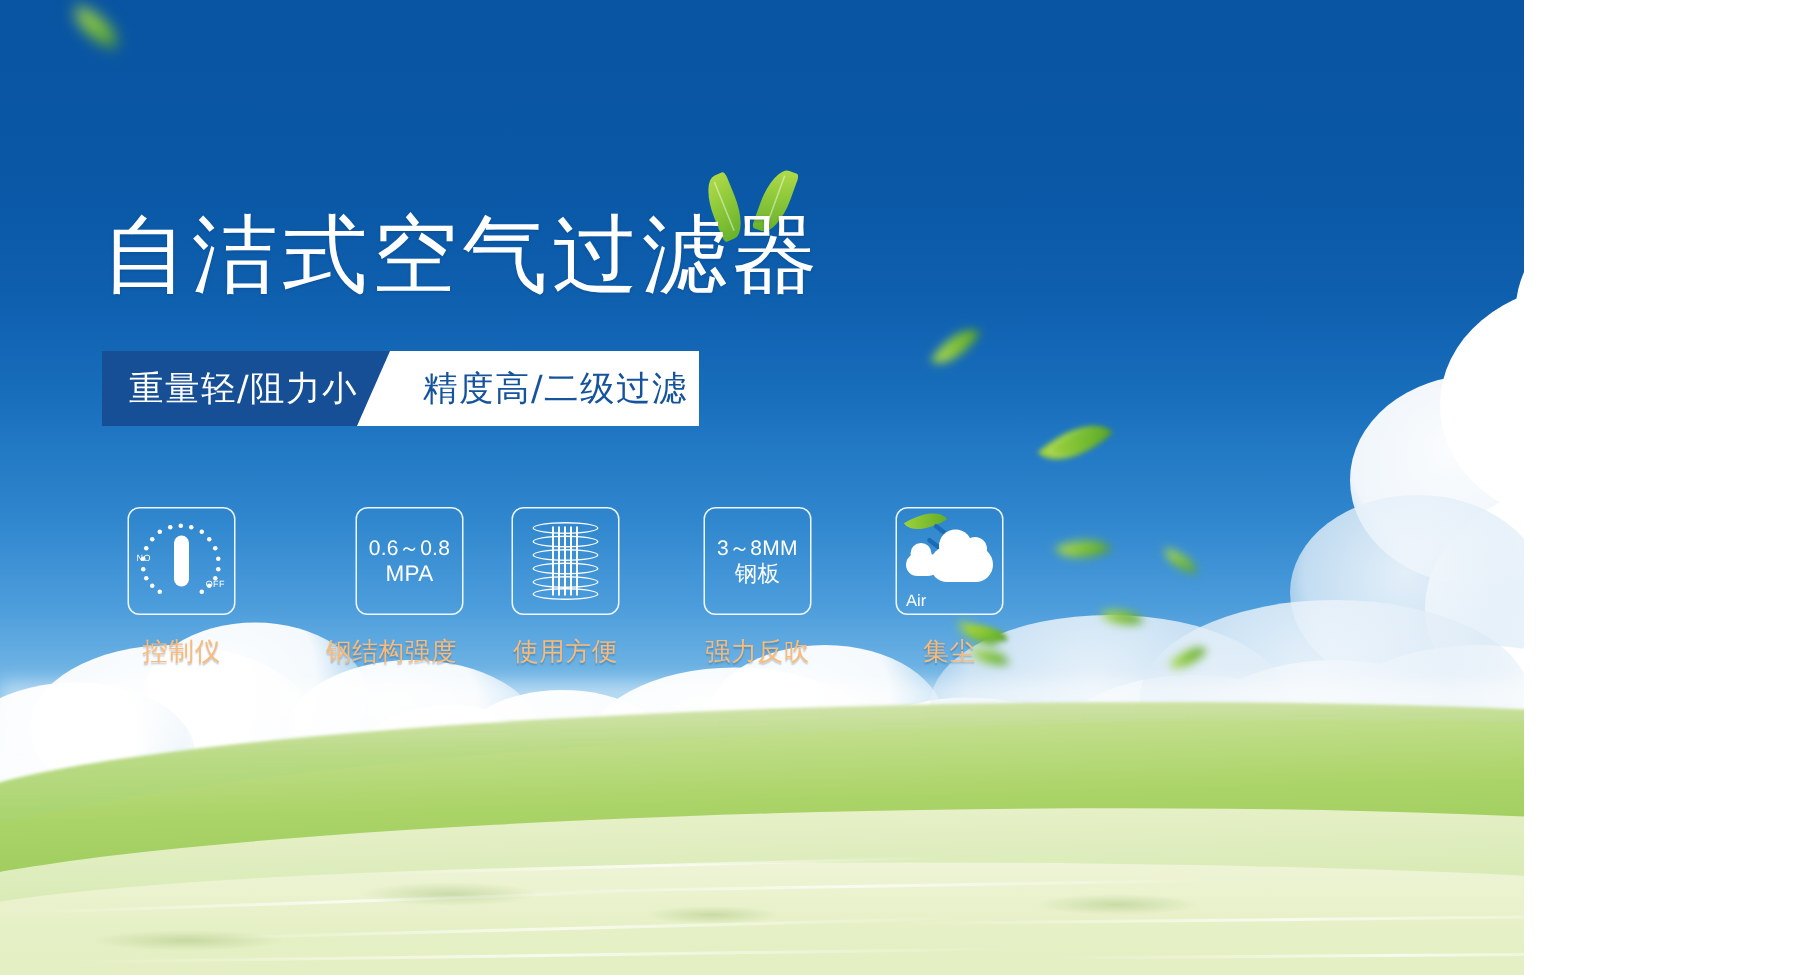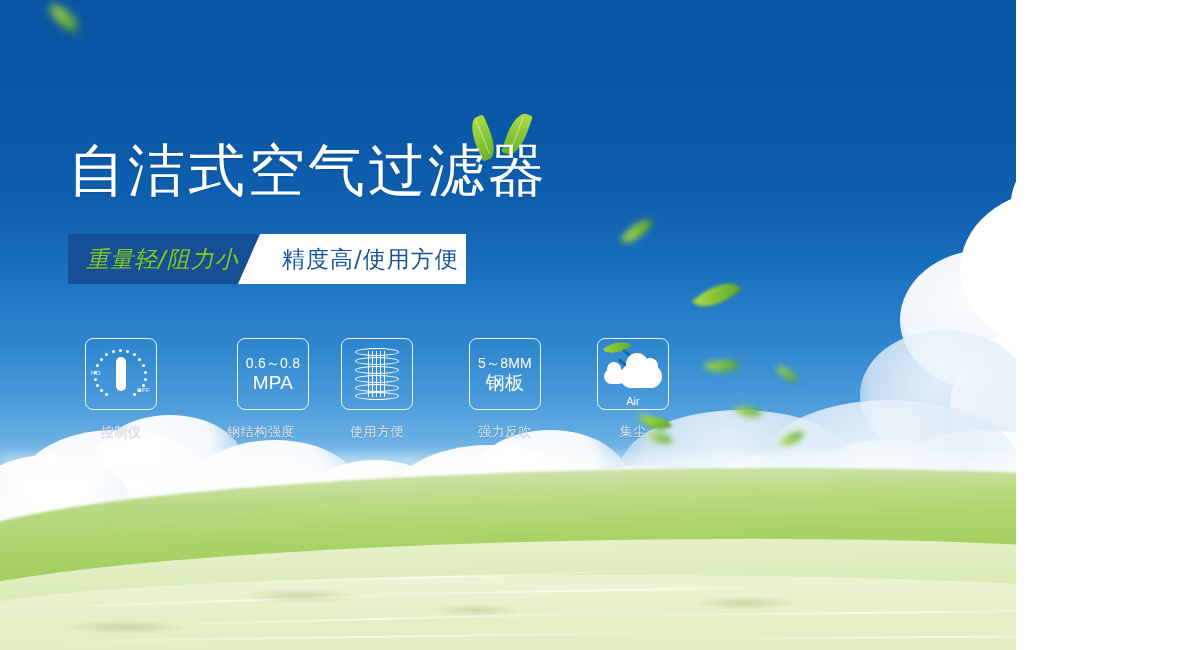--- a/index.html
+++ b/index.html
@@ -139,22 +139,22 @@
     position:absolute;left:0;top:0;width:250px;height:50px;
     background:#174f96;
   }
   .sub-right{
     position:absolute;left:170px;top:0;width:228px;height:50px;
     background:#ffffff;
     clip-path:polygon(22px 0, 228px 0, 228px 50px, 0px 50px);
   }
   .sub-left span{
     position:absolute;left:18px;top:50%;transform:translateY(-50%);
-    color:#84cc16;font-size:23px;letter-spacing:1px;font-weight:500;
-    font-family:"DejaVu Sans","Liberation Sans",sans-serif;white-space:nowrap;font-style:italic;
+    color:#ffffff;font-size:23px;letter-spacing:1px;font-weight:500;
+    font-family:"DejaVu Sans","Liberation Sans",sans-serif;white-space:nowrap;
   }
   .sub-right span{
     position:absolute;left:44px;top:50%;transform:translateY(-50%);
     color:#15539c;font-size:23px;letter-spacing:1px;font-weight:500;
     font-family:"DejaVu Sans","Liberation Sans",sans-serif;white-space:nowrap;
   }
 
   
   .features{position:absolute;left:85px;top:338px;}
   .feature{
@@ -164,23 +164,23 @@
     position:relative;width:72px;height:72px;box-sizing:border-box;
     border:1px solid rgba(255,255,255,.92);border-radius:8px;
     display:flex;align-items:center;justify-content:center;
     overflow:hidden;
   }
   .ftext{
     color:#ffffff;text-align:center;line-height:1.15;
     font-family:"Liberation Sans","DejaVu Sans",sans-serif;
     font-size:14px;letter-spacing:.2px;
   }
-  .ftext .l2{display:block;font-size:19px;margin-top:1px;}
+  .ftext .l2{display:block;font-size:15px;margin-top:1px;}
   .flabel{
-    margin-top:9px;text-align:center;color:#e5e5e5;font-size:13px;
+    margin-top:9px;text-align:center;color:#fdba74;font-size:17px;
     letter-spacing:.5px;white-space:nowrap;
     font-family:"DejaVu Sans","Liberation Sans",sans-serif;
     text-shadow:0 1px 1px rgba(0,50,100,.25);
     position:absolute;left:50%;transform:translateX(-50%);top:76px;
   }
 
   
   .gauge{position:relative;width:56px;height:50px;}
   .gauge .dot{position:absolute;width:3px;height:3px;border-radius:50%;background:#fff;}
   .gauge .bar{
@@ -230,21 +230,21 @@
   }
   .cicon .slash{
     position:absolute;left:17px;top:2px;width:18px;height:3px;background:#1b6ab5;
     transform:rotate(38deg);border-radius:2px;
   }
   .cicon .slash2{
     position:absolute;left:13px;top:10px;width:14px;height:3px;background:#1b6ab5;
     transform:rotate(38deg);border-radius:2px;
   }
   .cicon .air{
-    position:absolute;left:0;right:0;bottom:-11px;text-align:center;
+    position:absolute;left:0;right:0;bottom:-11px;text-align:left;
     color:#fff;font-size:11px;font-family:"Liberation Sans",sans-serif;
   }
   .icon-leaf{
     position:absolute;width:26px;height:13px;border-radius:0 100% 0 100%;
     background:linear-gradient(120deg,#9ed13c,#62ac28);
     transform:rotate(-32deg);
   }
 </style>
 </head>
 <body>
@@ -394,21 +394,21 @@
         <i></i>
       </div>
   </div>
   <div class="title">自洁式空气过滤器</div>
 
   <div class="subbar">
     <div class="sub-left">
       <span>重量轻/阻力小</span>
     </div>
     <div class="sub-right">
-      <span>精度高/使用方便</span>
+      <span>精度高/二级过滤</span>
     </div>
   </div>
 
   <div class="features">
 
     <div class="feature" style="left:0px;">
       <div class="fbox">
         <div class="gauge">
           <div class="bar"></div>
           <div class="dot" style="left:26px;top:0px;"></div>
@@ -458,21 +458,21 @@
           <div class="ring" style="top:36px;"></div>
           <div class="ring" style="top:44px;"></div>
         </div>
       </div>
       <div class="flabel">使用方便</div>
     </div>
 
     <div class="feature" style="left:384px;">
       <div class="fbox">
         <div class="ftext">
-          <span>5～8MM</span>
+          <span>3～8MM</span>
           <span class="l2">钢板</span>
         </div>
       </div>
       <div class="flabel">强力反吹</div>
     </div>
 
     <div class="feature" style="left:512px;">
       <div class="fbox">
         <div class="icon-leaf" style="left:6px;top:2px;"></div>
         <div class="cicon">

